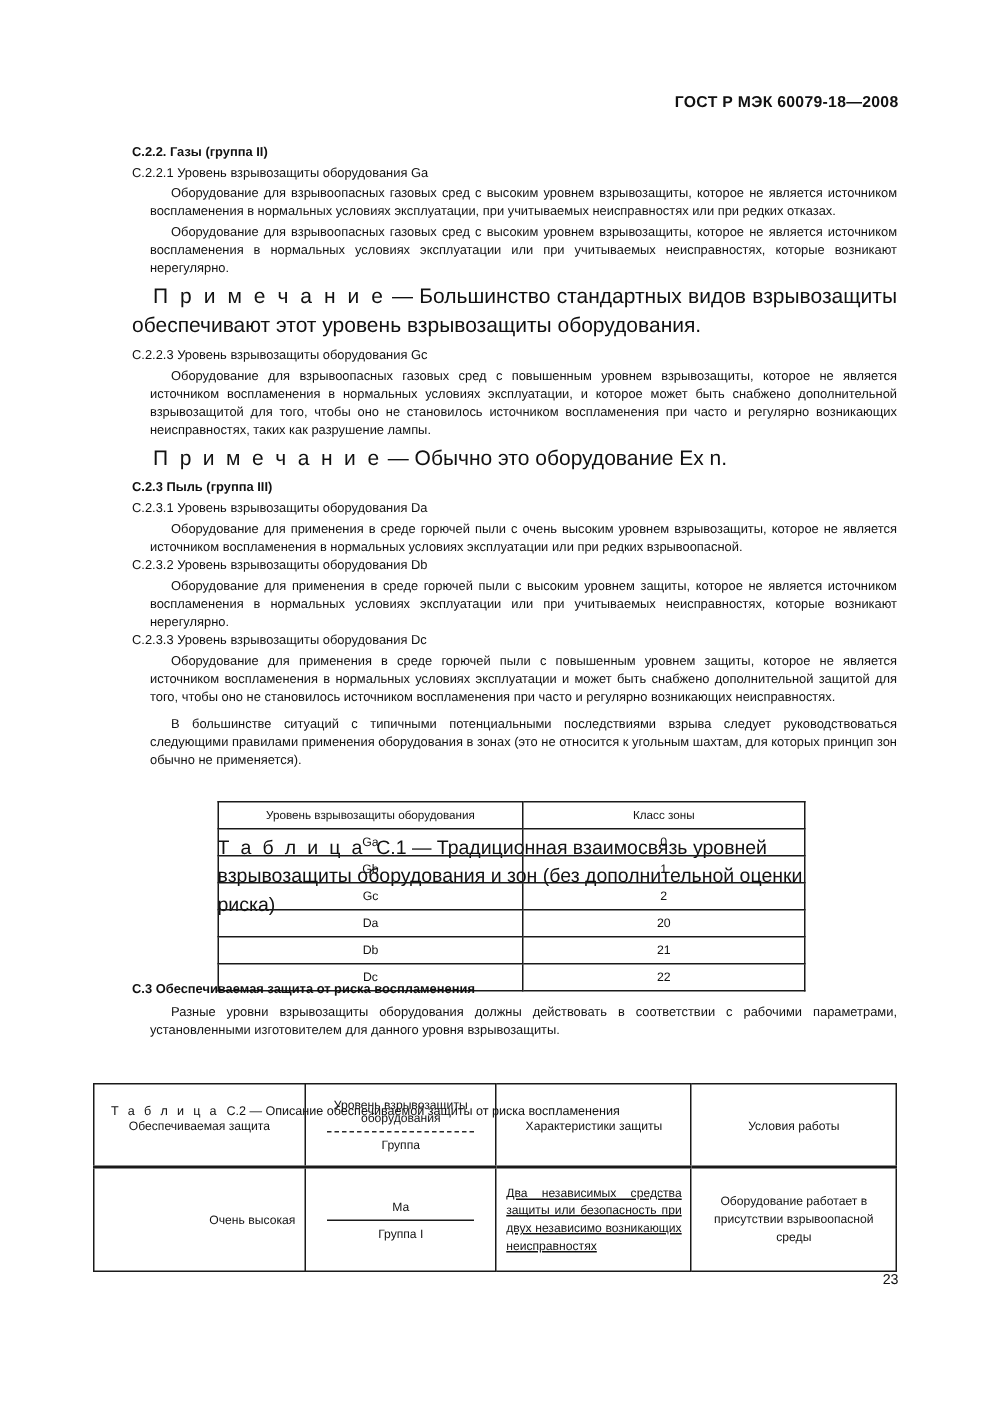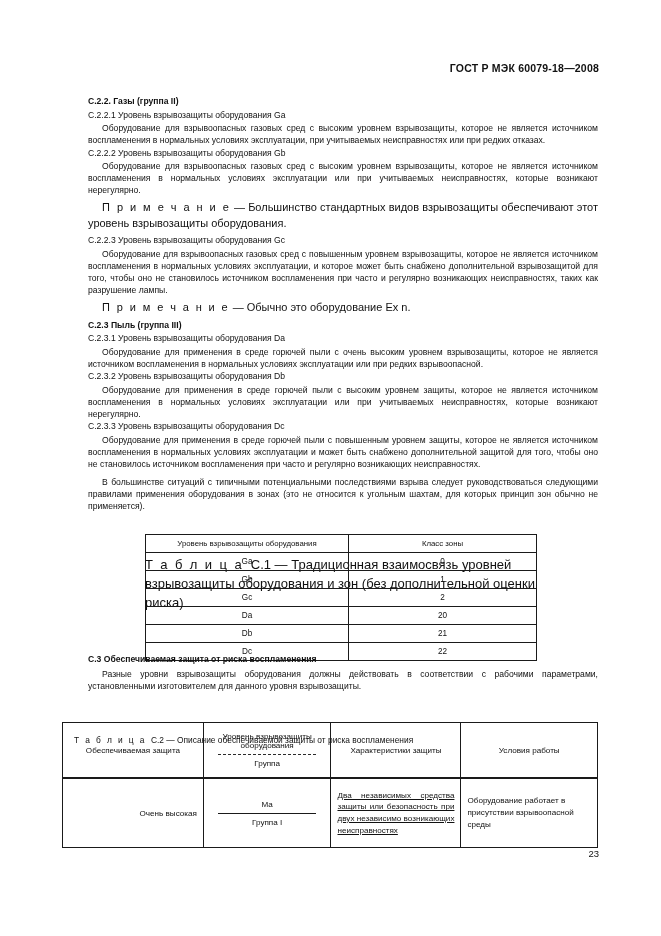--- a/index.html
+++ b/index.html
@@ -42,28 +42,28 @@
     margin: 0 0 2px 0;
     line-height: 1.35;
   }
   p.sub {
     font-size: 8.6px;
     margin: 0 0 1px 0;
     line-height: 1.38;
   }
   p.body {
     font-size: 8.6px;
-    margin: 0 0 1px 0;
+    margin: 0 0 1px 12px;
     line-height: 1.40;
     text-align: justify;
     text-indent: 14px;
     hyphens: auto;
   }
   p.note {
-    font-size: 11px;
+    font-size: 14px;
     margin: 4px 0 4px 0;
     line-height: 1.40;
     text-align: justify;
     text-indent: 14px;
   }
   .spaced {
     letter-spacing: 1.9px;
   }
   .gap-sm { height: 5px; }
 
@@ -157,21 +157,21 @@
   .split .bot {
     display: block;
   }
   .cell-just {
     text-align: justify;
     line-height: 1.45;
     hyphens: auto;
     text-decoration: underline;
   }
   .cell-left {
-    text-align: left;
+    text-align: center;
     line-height: 1.45;
   }
   .cell-center-left {
     text-align: right;
     padding-left: 14px !important;
   }
   .pagenum {
     position: absolute;
     right: 62px;
     top: 848px;
@@ -184,21 +184,20 @@
 <div class="page">
 
   <div class="header">ГОСТ Р МЭК 60079-18—2008</div>
 
   <div class="content">
 
     <h3 class="sec">С.2.2. Газы (группа II)</h3>
     <p class="sub">С.2.2.1 Уровень взрывозащиты оборудования Ga</p>
     <p class="body">Оборудование для взрывоопасных газовых сред с  высоким уровнем взрывозащиты, которое не является источником воспламенения в нормальных условиях эксплуатации, при учитываемых неисправностях или при редких отказах.</p>
 
-    <p class="sub">С.2.2.2 Уровень взрывозащиты оборудования Gb</p>
     <p class="body">Оборудование для взрывоопасных газовых сред с высоким уровнем взрывозащиты, которое не является источником воспламенения в нормальных условиях эксплуатации или при учитываемых неисправностях, которые возникают нерегулярно.</p>
 
     <p class="note"><span class="spaced">П р и м е ч а н и е</span><span> — Большинство стандартных видов взрывозащиты обеспечивают этот уровень взрывозащиты оборудования.</span></p>
 
     <p class="sub">С.2.2.3 Уровень взрывозащиты оборудования Gc</p>
     <p class="body">Оборудование для взрывоопасных газовых сред с  повышенным уровнем взрывозащиты, которое не является источником воспламенения в нормальных условиях эксплуатации, и которое может быть снабжено дополнительной взрывозащитой для того, чтобы оно не становилось источником воспламенения  при часто и регулярно возникающих неисправностях, таких как разрушение лампы.</p>
 
     <p class="note"><span class="spaced">П р и м е ч а н и е</span><span> — Обычно это оборудование Ex n.</span></p>
 
     <h3 class="sec">С.2.3 Пыль (группа III)</h3>

